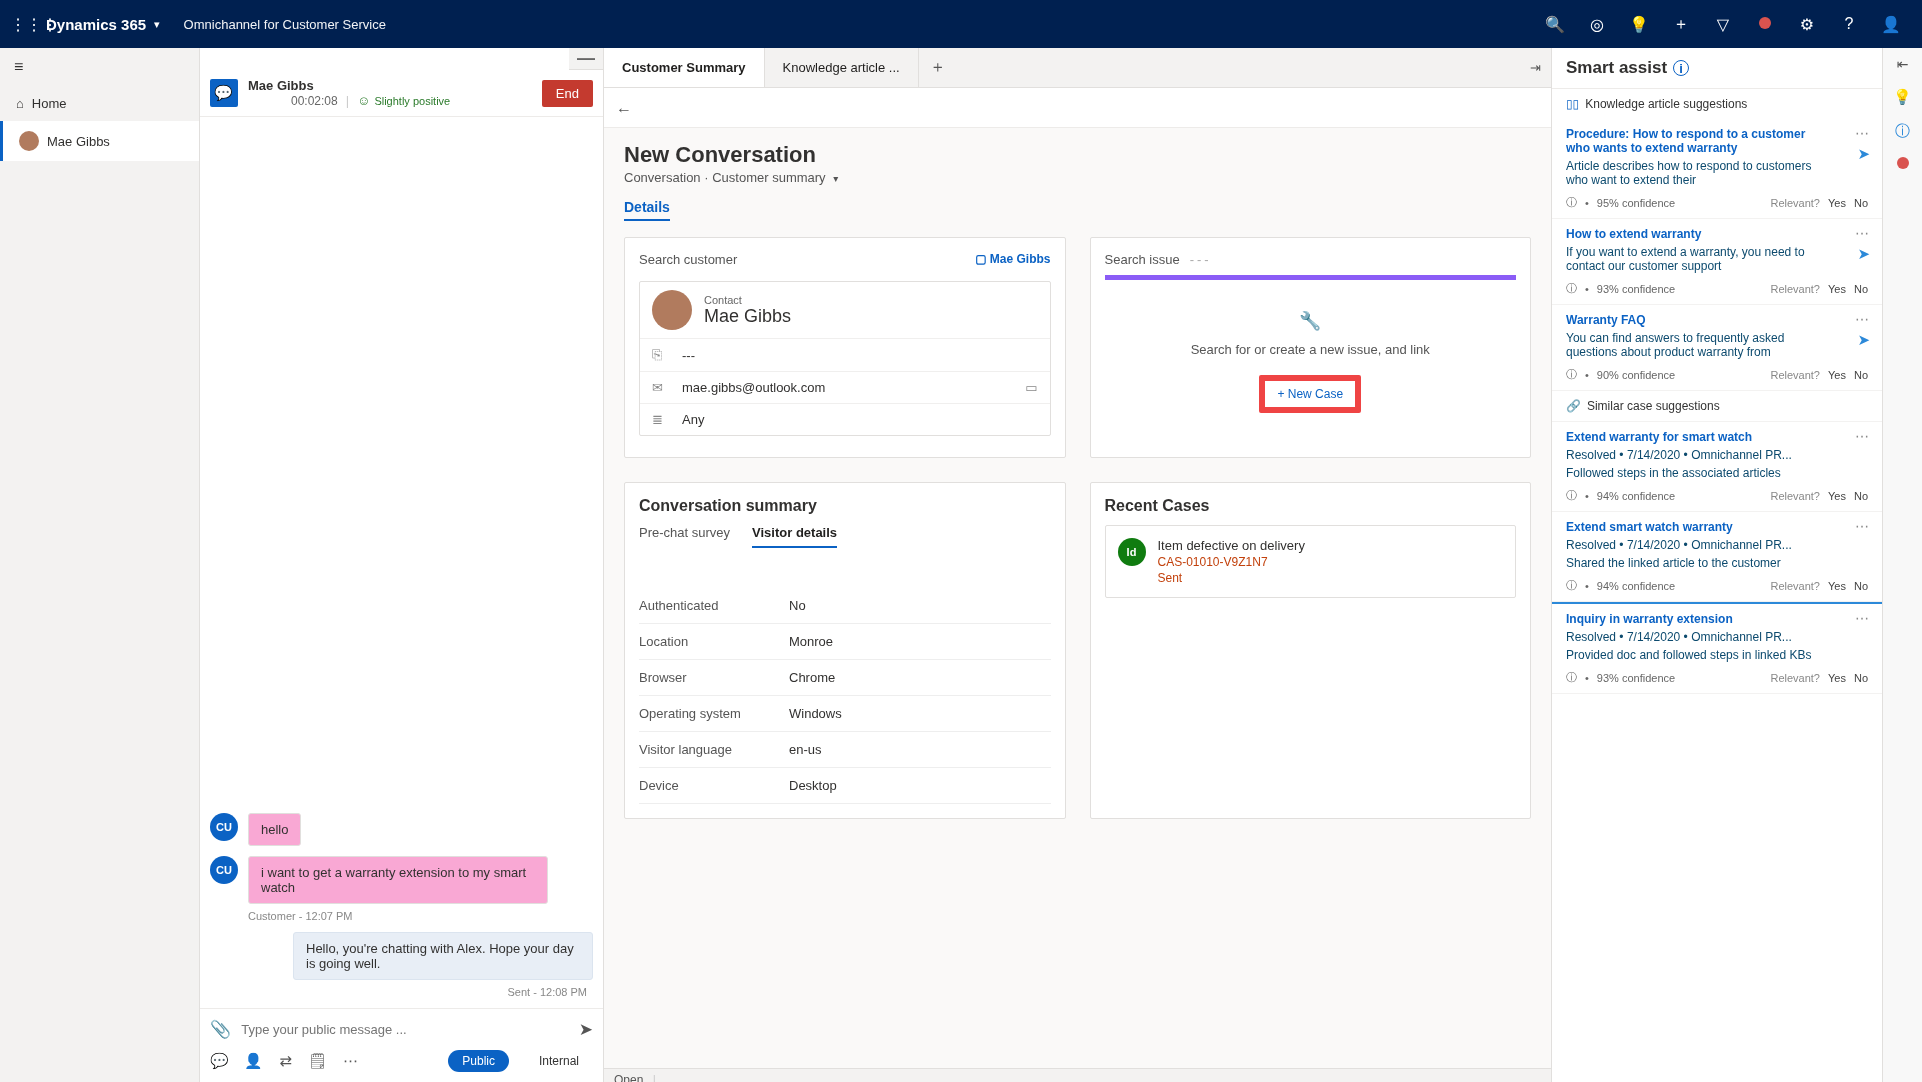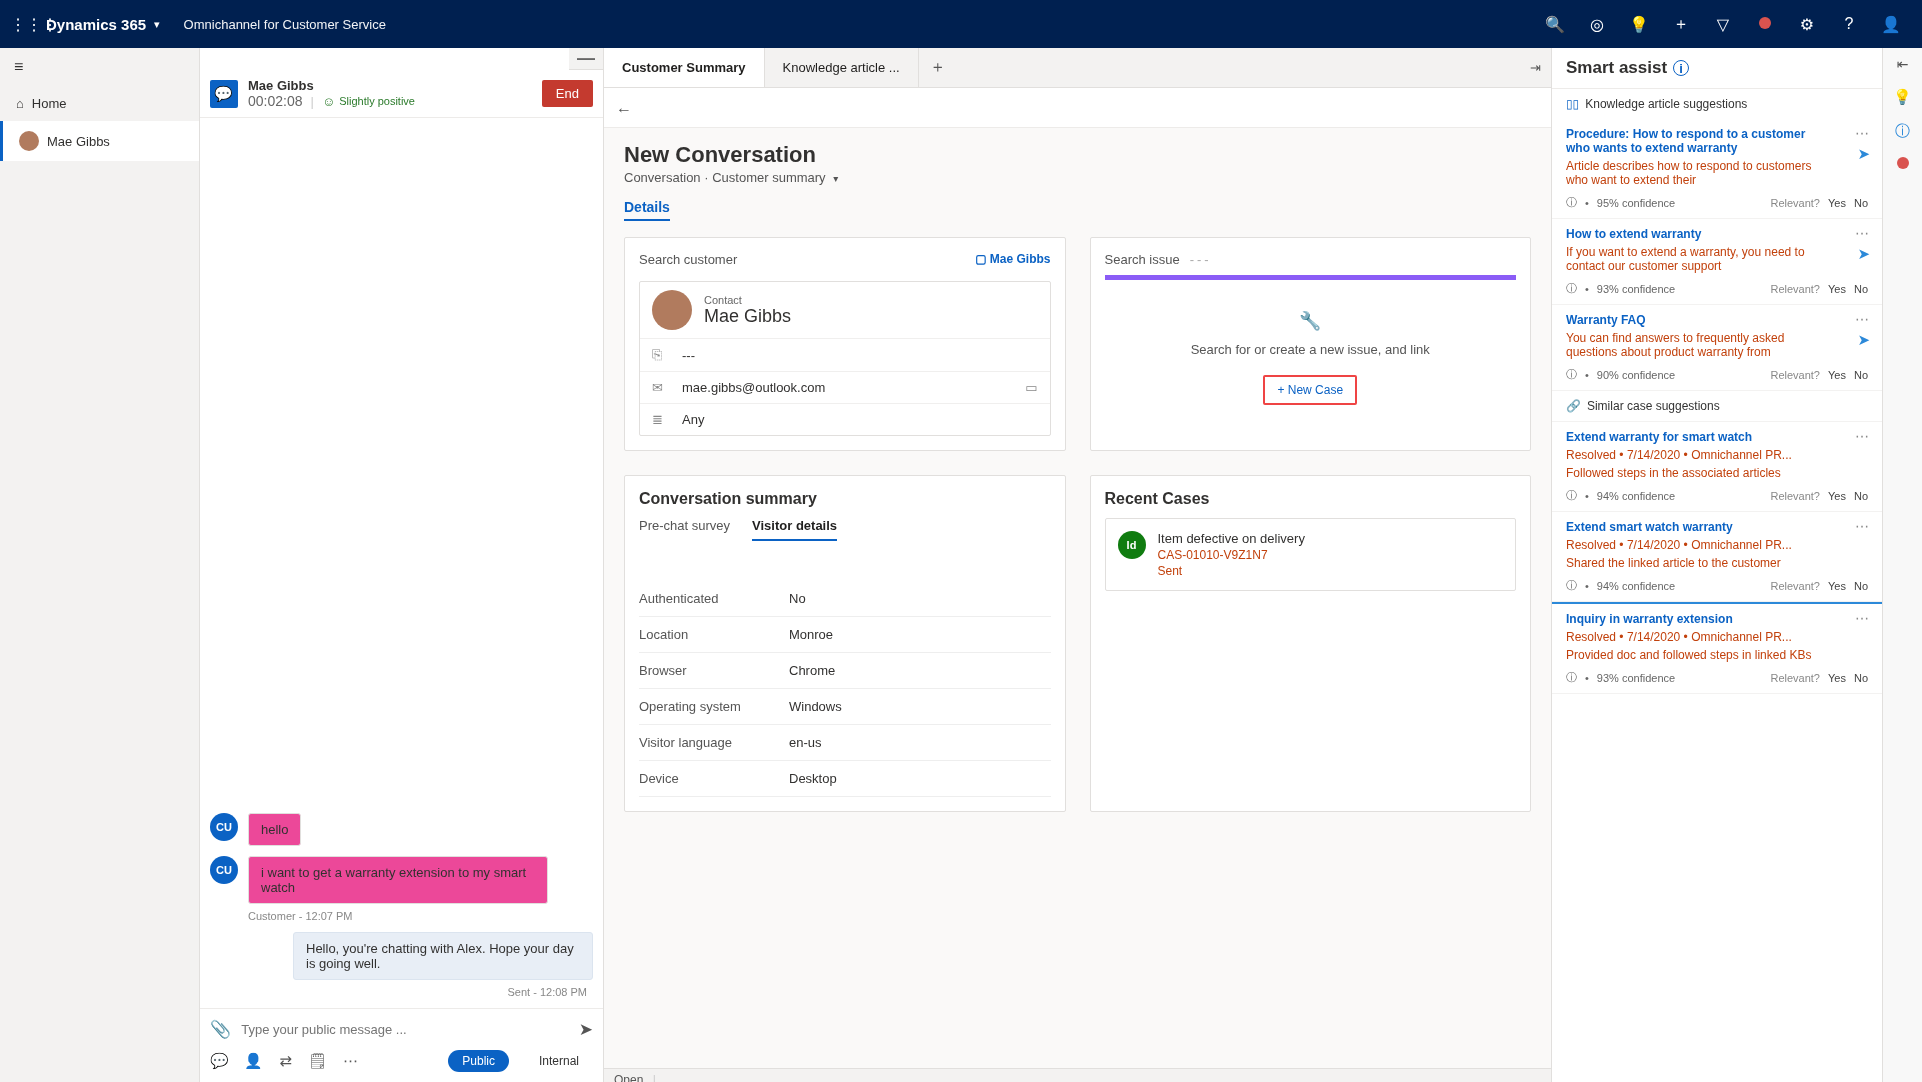--- a/index.html
+++ b/index.html
@@ -19,29 +19,29 @@
 .leftnav { width: 200px; background: #f3f2f1; border-right: 1px solid #e1dfdd; }
 .leftnav .hamburger { padding: 10px 14px; font-size:16px; cursor:pointer; }
 .leftnav .navitem { display:flex; align-items:center; gap:8px; padding: 10px 16px; cursor:pointer; }
 .leftnav .navitem.active { background:#fff; border-left:3px solid #0b62c4; }
 .avatar-sm { width:20px; height:20px; border-radius:50%; background:#b17b5e; display:inline-block; }
 
 .session { width: 404px; background:#fff; border-right:1px solid #e1dfdd; display:flex; flex-direction:column; }
 .session-head { display:flex; align-items:center; gap:10px; padding:8px 10px; border-bottom:1px solid #edebe9; }
 .session-head .sicon { width:28px; height:28px; background:#0b62c4; color:#fff; display:flex; align-items:center; justify-content:center; font-size:15px; border-radius:2px;}
 .session-head .sname { font-weight:600; font-size:13px; }
-.session-head .stimer { font-size:14px; color:#666; }
+.session-head .stimer { font-size:12px; color:#666;margin-left:43px; }
 .session-head .sentiment { font-size:11px; color:#2a7a2a; display:flex; align-items:center; gap:4px; }
 .session-head .sentiment::before { content:"☺"; font-size:13px; }
 .endbtn { margin-left:auto; background:#c43a2f; color:#fff; border:none; padding:6px 14px; font-size:13px; cursor:pointer; border-radius:2px;}
 .session-body { flex:1; overflow:auto; padding: 0 10px; display:flex; flex-direction:column; }
 .session-body .gap { flex:1; }
 .msgrow { display:flex; gap:10px; margin-bottom:10px; }
 .msgrow .bubble-av { width:28px; height:28px; border-radius:50%; background:#0b62c4; color:#fff; font-size:11px; font-weight:600; display:flex; align-items:center; justify-content:center; flex-shrink:0;}
-.bubble { background:#ec4899; border:1px solid #e1dfdd; border-radius:3px; padding:8px 12px; max-width: 300px; font-size:13px; }
+.bubble { background:#f9a8d4; border:1px solid #e1dfdd; border-radius:3px; padding:8px 12px; max-width: 300px; font-size:13px; }
 .bubble.agent { background:#e8eef6; border-color:#dbe4ef; }
 .msgmeta { font-size:11px; color:#888; margin: -4px 0 10px 38px; }
 .msgmeta.right { text-align:right; margin:-4px 6px 10px 0; }
 .msgrow.right { justify-content:flex-end; }
 .composer { border-top:1px solid #edebe9; padding:10px; display:flex; align-items:center; gap:10px; }
 .composer input { flex:1; border:none; outline:none; font-size:13px; color:#333; }
 .composer .attach, .composer .send { font-size:17px; color:#555; cursor:pointer; }
 .composer-tools { display:flex; align-items:center; gap:16px; padding: 0 10px 10px 10px; }
 .composer-tools .tool { font-size:15px; color:#555; cursor:pointer; }
 .composer-tools .spacer { flex:1; }
@@ -70,21 +70,21 @@
 .contact-card { border:1px solid #e1dfdd; margin-top:14px; border-radius:2px; }
 .contact-row { display:flex; align-items:center; gap:12px; padding:8px 12px; border-bottom:1px solid #f0efee; }
 .contact-row:last-child{ border-bottom:none; }
 .contact-row .cicon { width:18px; color:#888; font-size:13px; }
 .contact-row .cval { font-size:13px; }
 .avatar-md { width:40px; height:40px; border-radius:50%; background:#b17b5e; }
 .contact-row .name { font-size:18px; font-weight:400; }
 .contact-row .lbl { font-size:11px; color:#666; }
 .issue-empty { text-align:center; padding:30px 10px; color:#555; }
 .wrench { font-size:18px; color:#888; display:block; margin-bottom:10px;}
-.newcase { margin-top:18px; display:inline-block; border:2px solid #ef4444; background:#fff; color:#0b62c4; padding:6px 12px; font-size:12px; cursor:pointer; border-radius:2px;}
+.newcase { margin-top:18px; display:inline-block; border:6px solid #ef4444; background:#fff; color:#0b62c4; padding:6px 12px; font-size:12px; cursor:pointer; border-radius:2px;}
 .card.issue .chead { border-bottom:5px solid #8b5cf6; padding-bottom:8px;}
 .chead .dash { color:#aaa; margin-left:10px; letter-spacing:3px; }
 
 .section-title { font-size:16px; font-weight:600; margin-bottom:10px;}
 .conv-tabs { display:flex; gap:22px; font-size:13px; margin-top:6px; }
 .conv-tabs .ct { padding-bottom:6px; cursor:pointer; color:#555;}
 .conv-tabs .ct.active { color:#201f1e; font-weight:600; border-bottom:2px solid #0b62c4;}
 .kv { display:flex; padding:10px 0; border-bottom:1px solid #eee; font-size:13px;}
 .kv:first-of-type{ border-top:1px solid #eee; }
 .kv .k { width:150px; color:#555; }
@@ -98,21 +98,21 @@
 
 .smart { width: 330px; background:#fff; display:flex; flex-direction:column;}
 .smart-head { padding:10px 14px; border-bottom:1px solid #edebe9; font-size:17px; font-weight:600; display:flex; align-items:center; gap:6px;}
 .smart-head .info { color:#0b62c4; font-size:13px; border:1px solid #0b62c4; border-radius:50%; width:16px;height:16px; display:inline-flex; align-items:center; justify-content:center;}
 .smart-sub { padding:8px 14px; font-size:12px; color:#333; display:flex; align-items:center; gap:6px;}
 .smart-sub .bicon{ color:#0b62c4; }
 .smart-body { flex:1; overflow:auto; }
 .sugg { padding:8px 14px 8px 14px; border-bottom:1px solid #f3f2f1; position:relative;}
 .sugg.highlight { border-top:2px solid #2c89d9; }
 .sugg .stitle { color:#0b62c4; font-size:12px; font-weight:600; padding-right:40px; cursor:pointer;}
-.sugg .sdesc { font-size:12px; color:#c2410c; margin-top:4px; padding-right:36px;}
+.sugg .sdesc { font-size:12px; color:#0c4a6e; margin-top:4px; padding-right:36px;}
 .sugg .smeta { display:flex; align-items:center; gap:8px; margin-top:8px; font-size:11px; color:#666;}
 .sugg .smeta .rel { margin-left:auto; color:#888;}
 .sugg .smeta .yn { color:#444; cursor:pointer;}
 .sugg .more { position:absolute; top:6px; right:12px; color:#888; font-size:14px; cursor:pointer; letter-spacing:1px;}
 .sugg .sendicon { position:absolute; top:26px; right:12px; color:#2c89d9; font-size:15px; cursor:pointer;}
 .divider-sub { padding:8px 14px; font-size:12px; color:#333; display:flex; align-items:center; gap:6px; border-bottom:1px solid #f3f2f1;}
 .divider-sub .link{ color:#8a2be2;}
 
 .rightrail { width:40px; background:#f8f8f8; border-left:1px solid #e1dfdd; display:flex; flex-direction:column; align-items:center; padding-top:8px; gap:16px;}
 .rightrail .expand{ font-size:14px; color:#555; cursor:pointer;}

